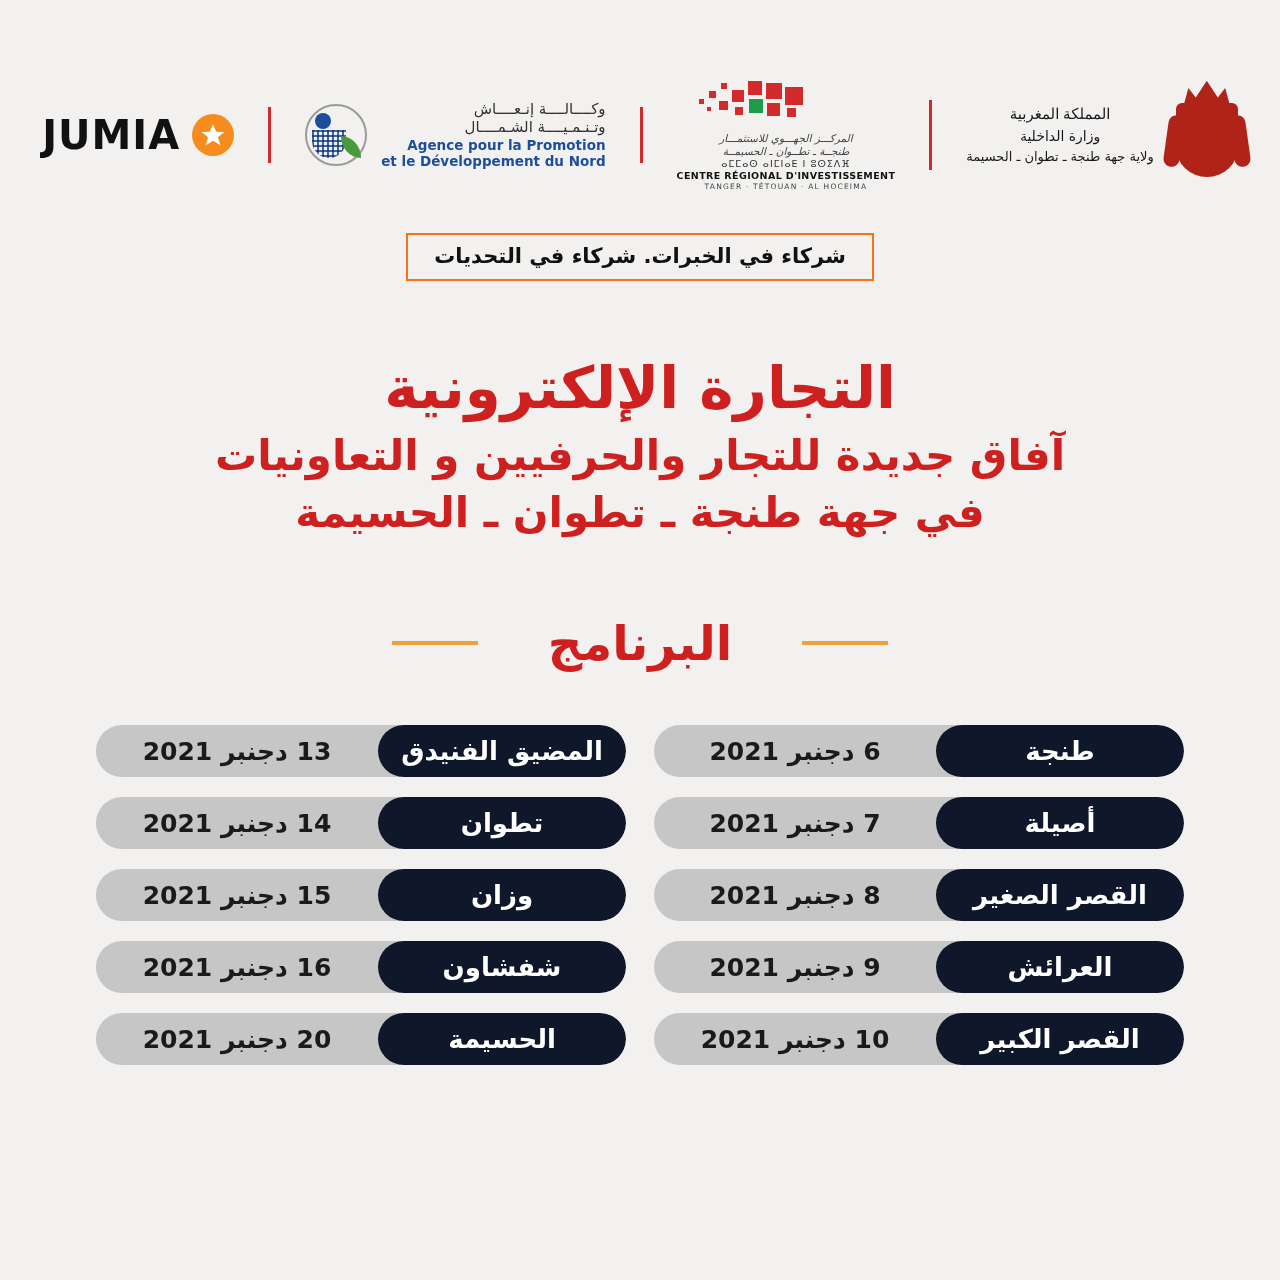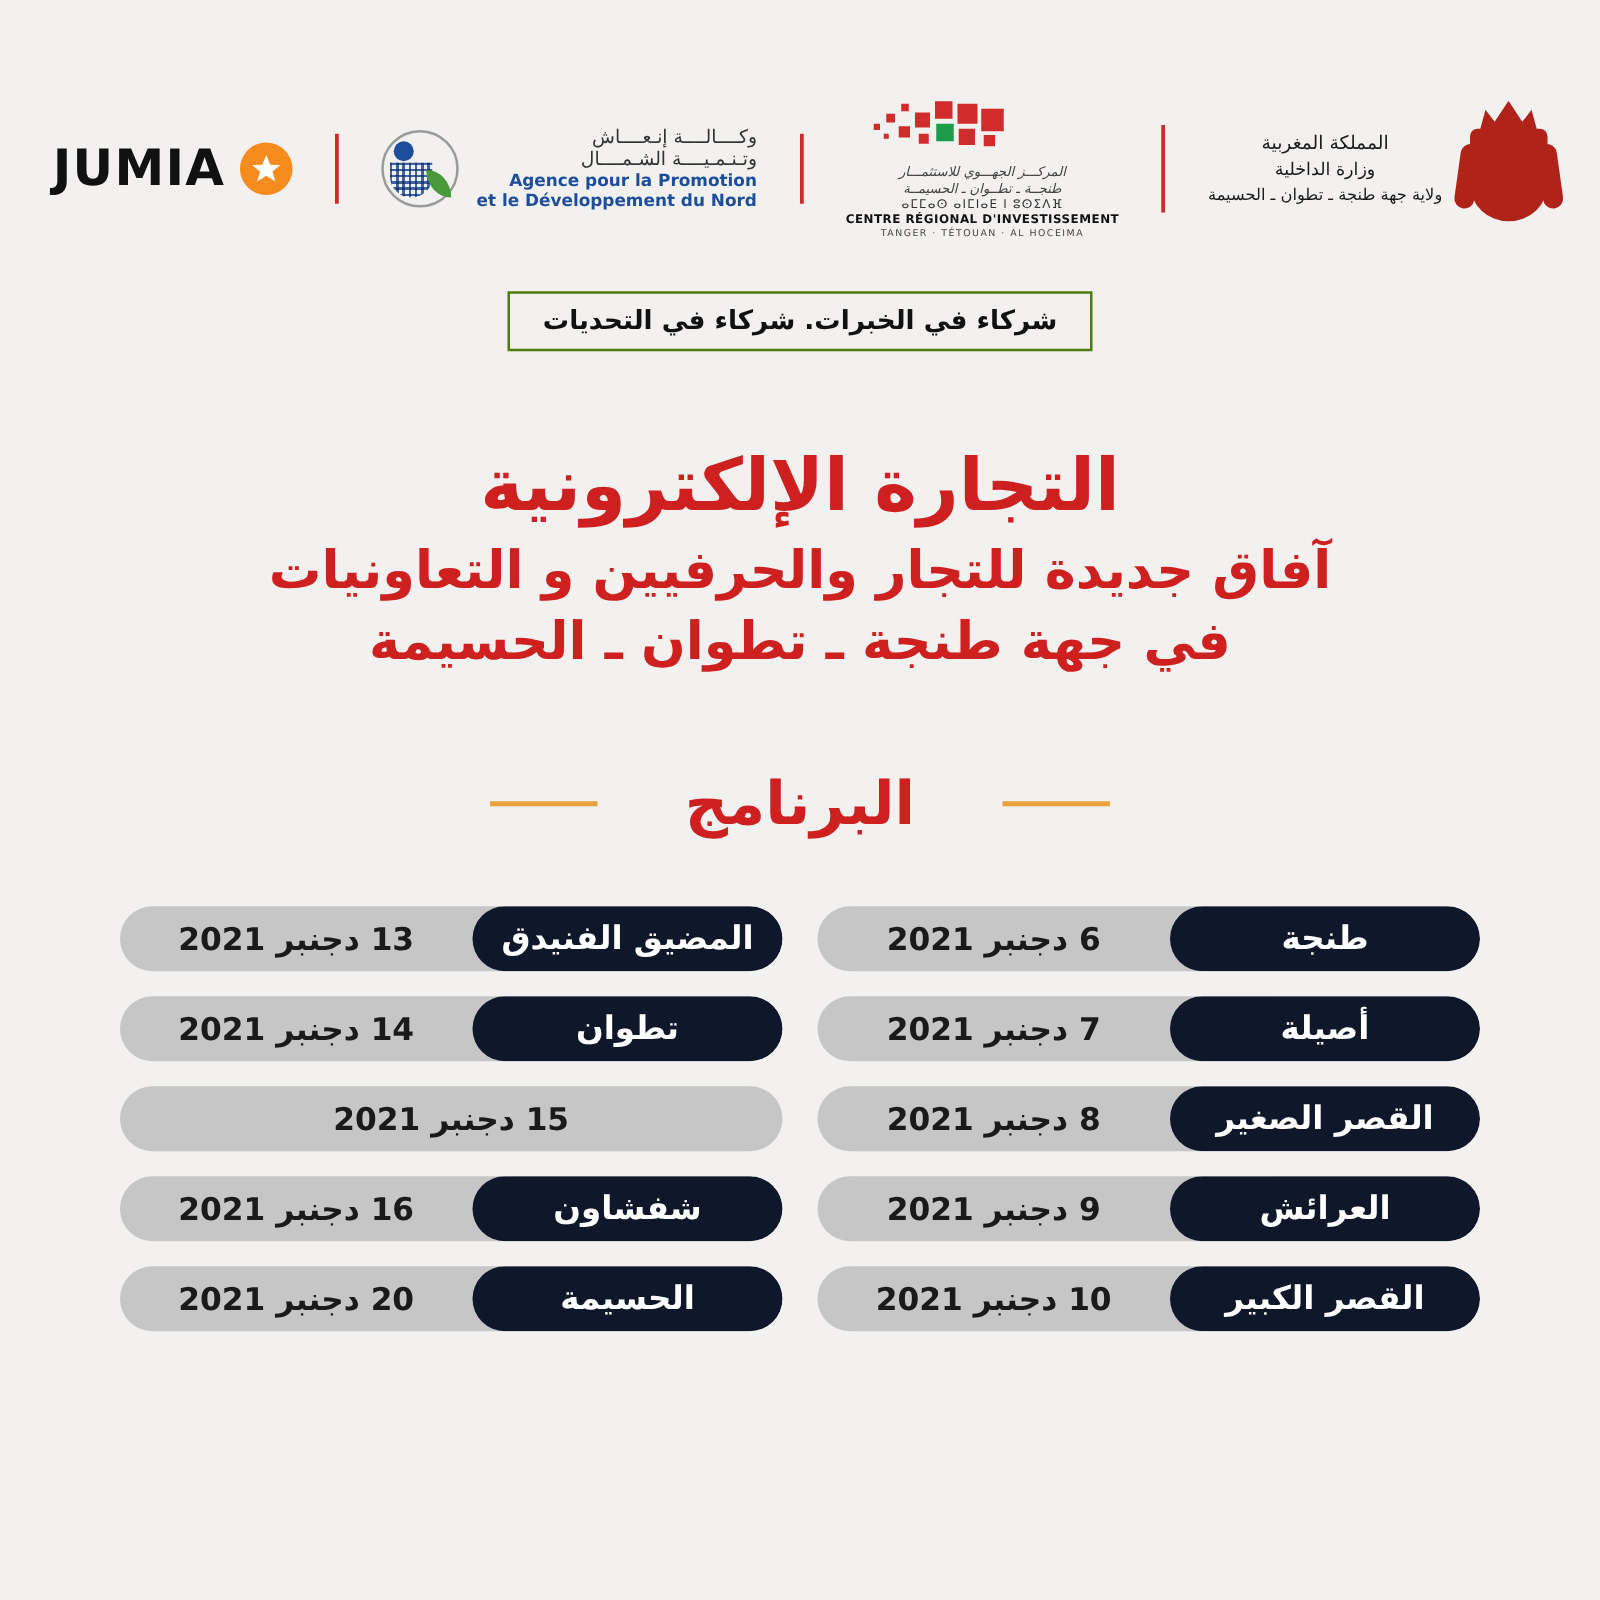--- a/index.html
+++ b/index.html
@@ -164,21 +164,21 @@
   .kingdom {
     display: flex;
     align-items: center;
     gap: 12px;
   }
   .kingdom-text {
     text-align: center;
     line-height: 1.5;
     color: #1a1a1a;
   }
-  .kingdom-text div:nth-child(1) { font-size: 15px; }
+  .kingdom-text div:nth-child(1) { font-size: 15px; font-family: Liberation Serif, serif; }
   .kingdom-text div:nth-child(2) { font-size: 14px; }
   .kingdom-text div:nth-child(3) { font-size: 13px; }
   .crest {
     width: 82px;
     height: 108px;
     position: relative;
   }
   .crest .shield {
     position: absolute;
     left: 10px; top: 22px;
@@ -212,21 +212,21 @@
   .crest .lion-l { left: 0; transform: rotate(8deg); }
   .crest .lion-r { right: 0; transform: rotate(-8deg); }
 
   
   .slogan-wrap {
     display: flex;
     justify-content: center;
     margin-top: 42px;
   }
   .slogan {
-    border: 2px solid #4d7c0f;
+    border: 2px solid #f97316;
     padding: 9px 26px 11px;
     font-size: 21px;
     font-weight: bold;
     color: #111;
     white-space: nowrap;
   }
 
   
   .titles {
     text-align: center;
@@ -445,20 +445,21 @@
   <div class="col">
     <div class="row">
       <div class="city">المضيق الفنيدق</div>
       <div class="date">13 دجنبر 2021</div>
     </div>
     <div class="row">
       <div class="city">تطوان</div>
       <div class="date">14 دجنبر 2021</div>
     </div>
     <div class="row">
+      <div class="city">وزان</div>
       <div class="date">15 دجنبر 2021</div>
     </div>
     <div class="row">
       <div class="city">شفشاون</div>
       <div class="date">16 دجنبر 2021</div>
     </div>
     <div class="row">
       <div class="city">الحسيمة</div>
       <div class="date">20 دجنبر 2021</div>
     </div>

